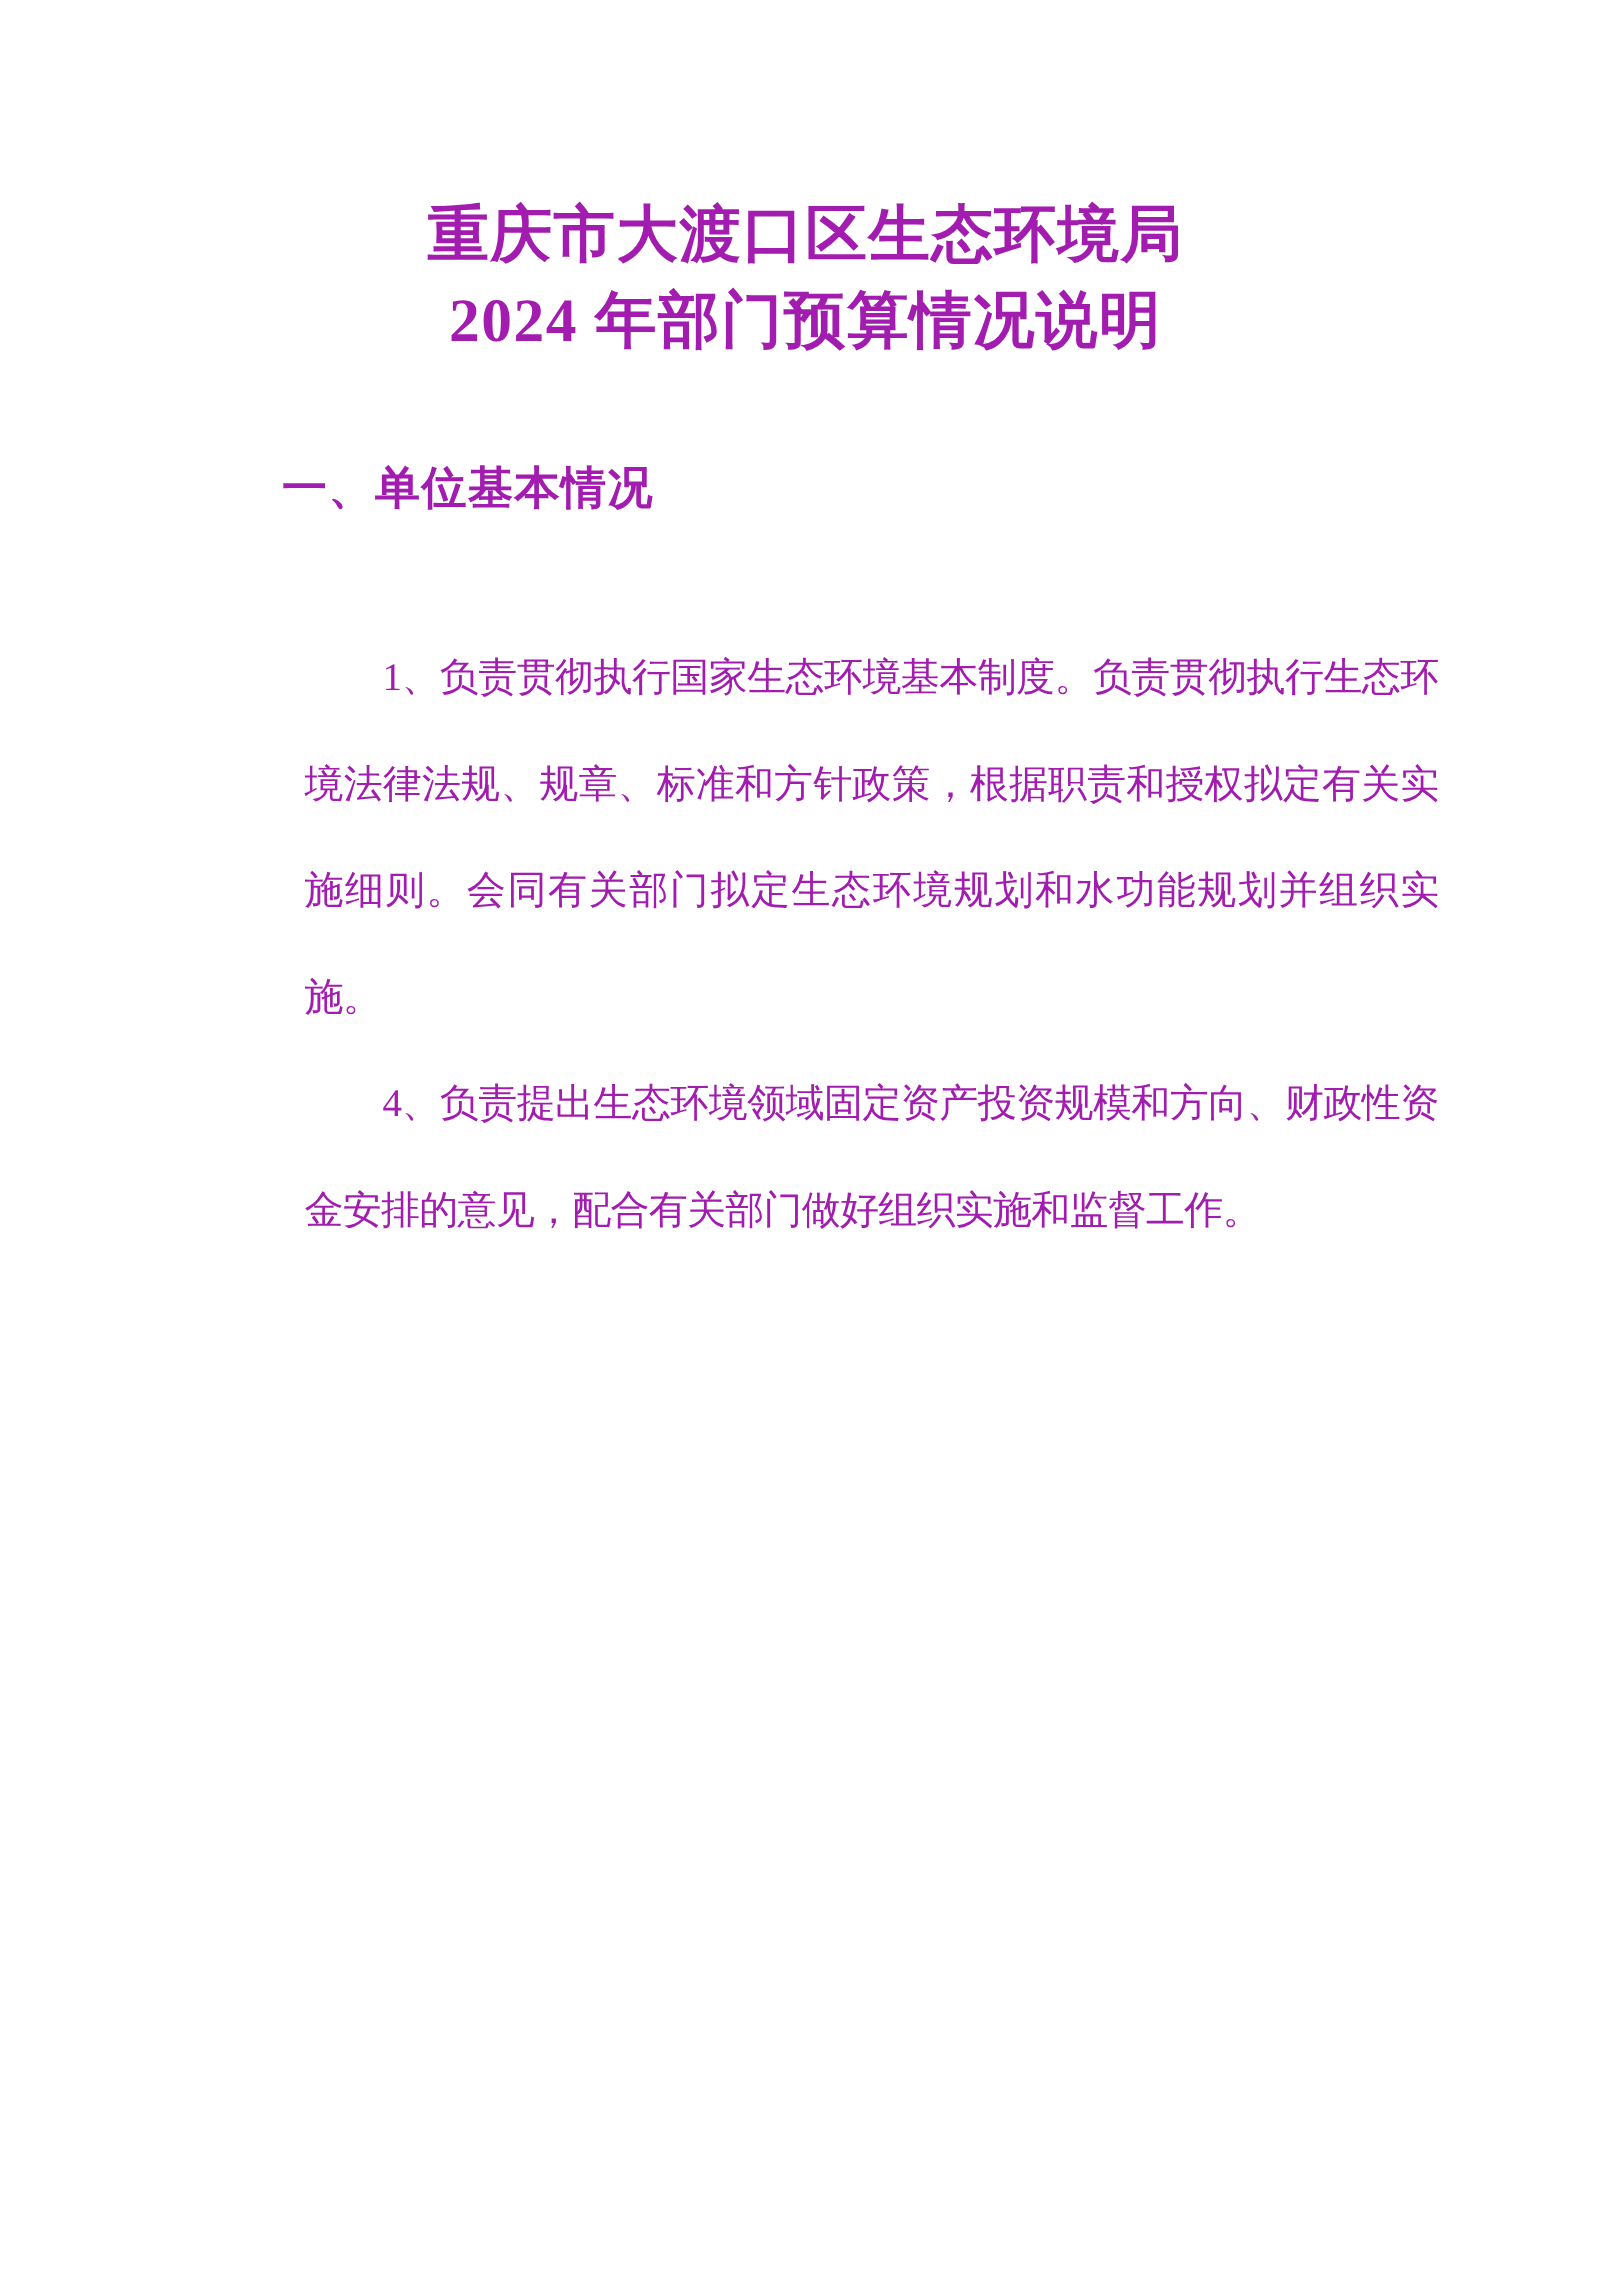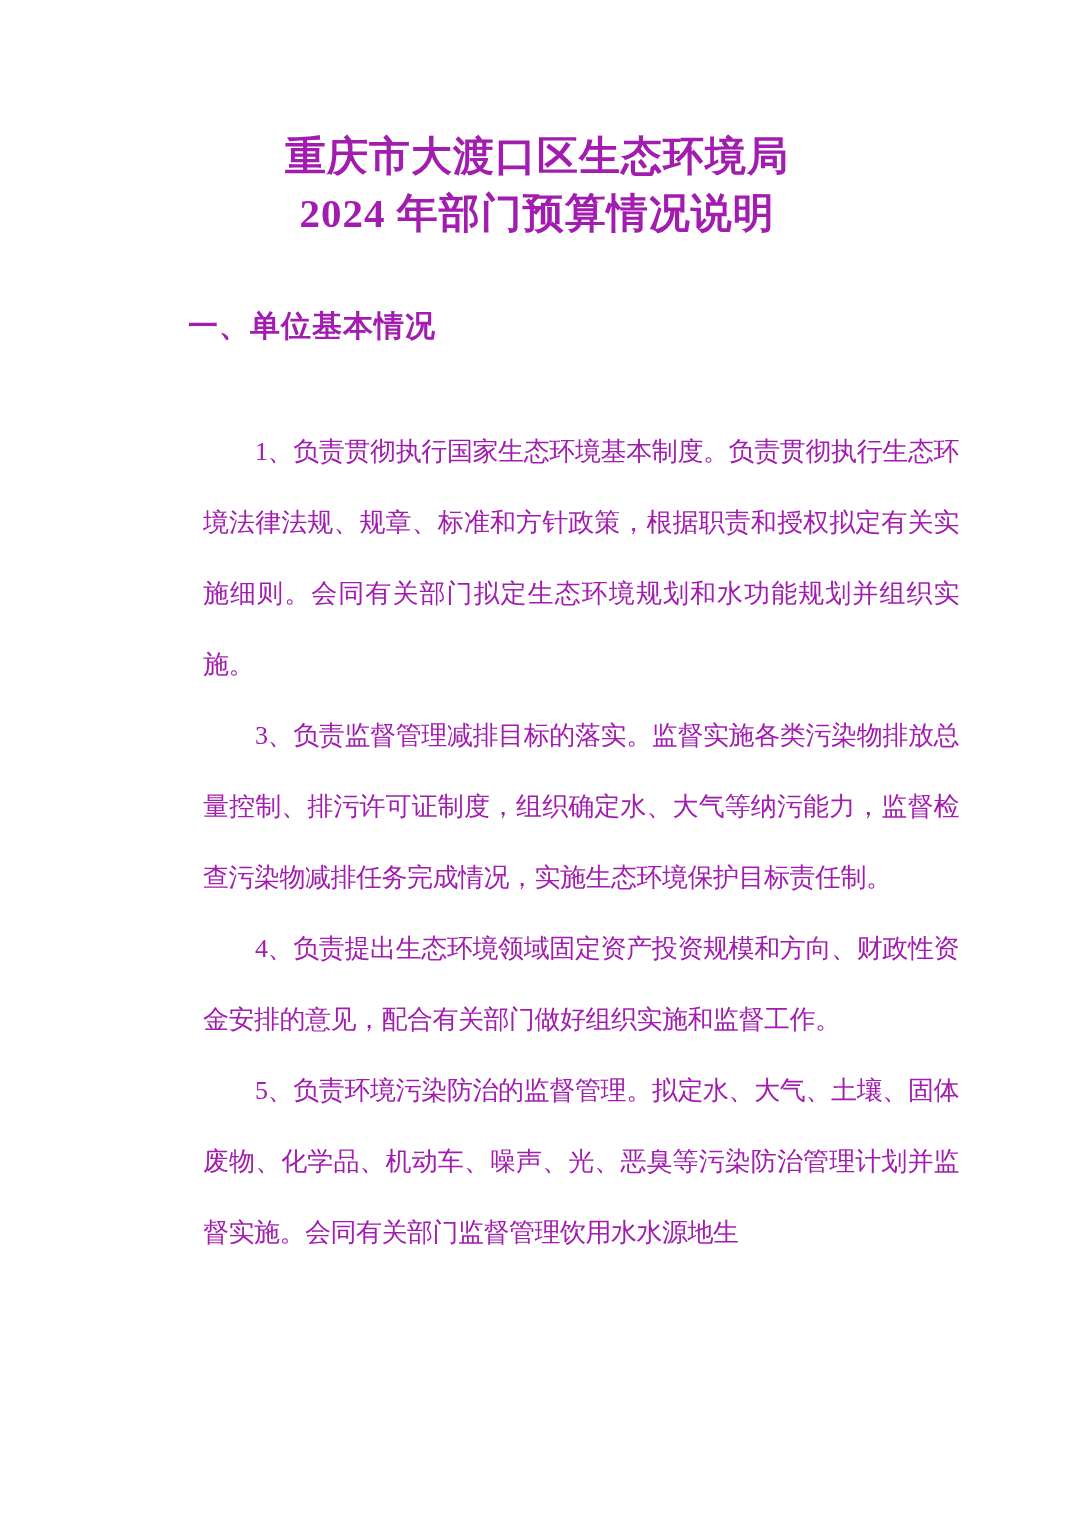--- a/index.html
+++ b/index.html
@@ -72,18 +72,16 @@
   <div class="doc-title">
     <div>重庆市大渡口区生态环境局</div>
     <div>2024 年部门预算情况说明</div>
   </div>
 
   <div class="section-heading">一、单位基本情况</div>
 
 
   <div class="body-text">
     <p>1、负责贯彻执行国家生态环境基本制度。负责贯彻执行生态环境法律法规、规章、标准和方针政策，根据职责和授权拟定有关实施细则。会同有关部门拟定生态环境规划和水功能规划并组织实施。</p>
-    <p>3、负责监督管理减排目标的落实。监督实施各类污染物排放总量控制、排污许可证制度，组织确定水、大气等纳污能力，监督检查污染物减排任务完成情况，实施生态环境保护目标责任制。</p>
     <p>4、负责提出生态环境领域固定资产投资规模和方向、财政性资金安排的意见，配合有关部门做好组织实施和监督工作。</p>
-    <p>5、负责环境污染防治的监督管理。拟定水、大气、土壤、固体废物、化学品、机动车、噪声、光、恶臭等污染防治管理计划并监督实施。会同有关部门监督管理饮用水水源地生</p>
   </div>
 
 </div>
 
 </body></html>

